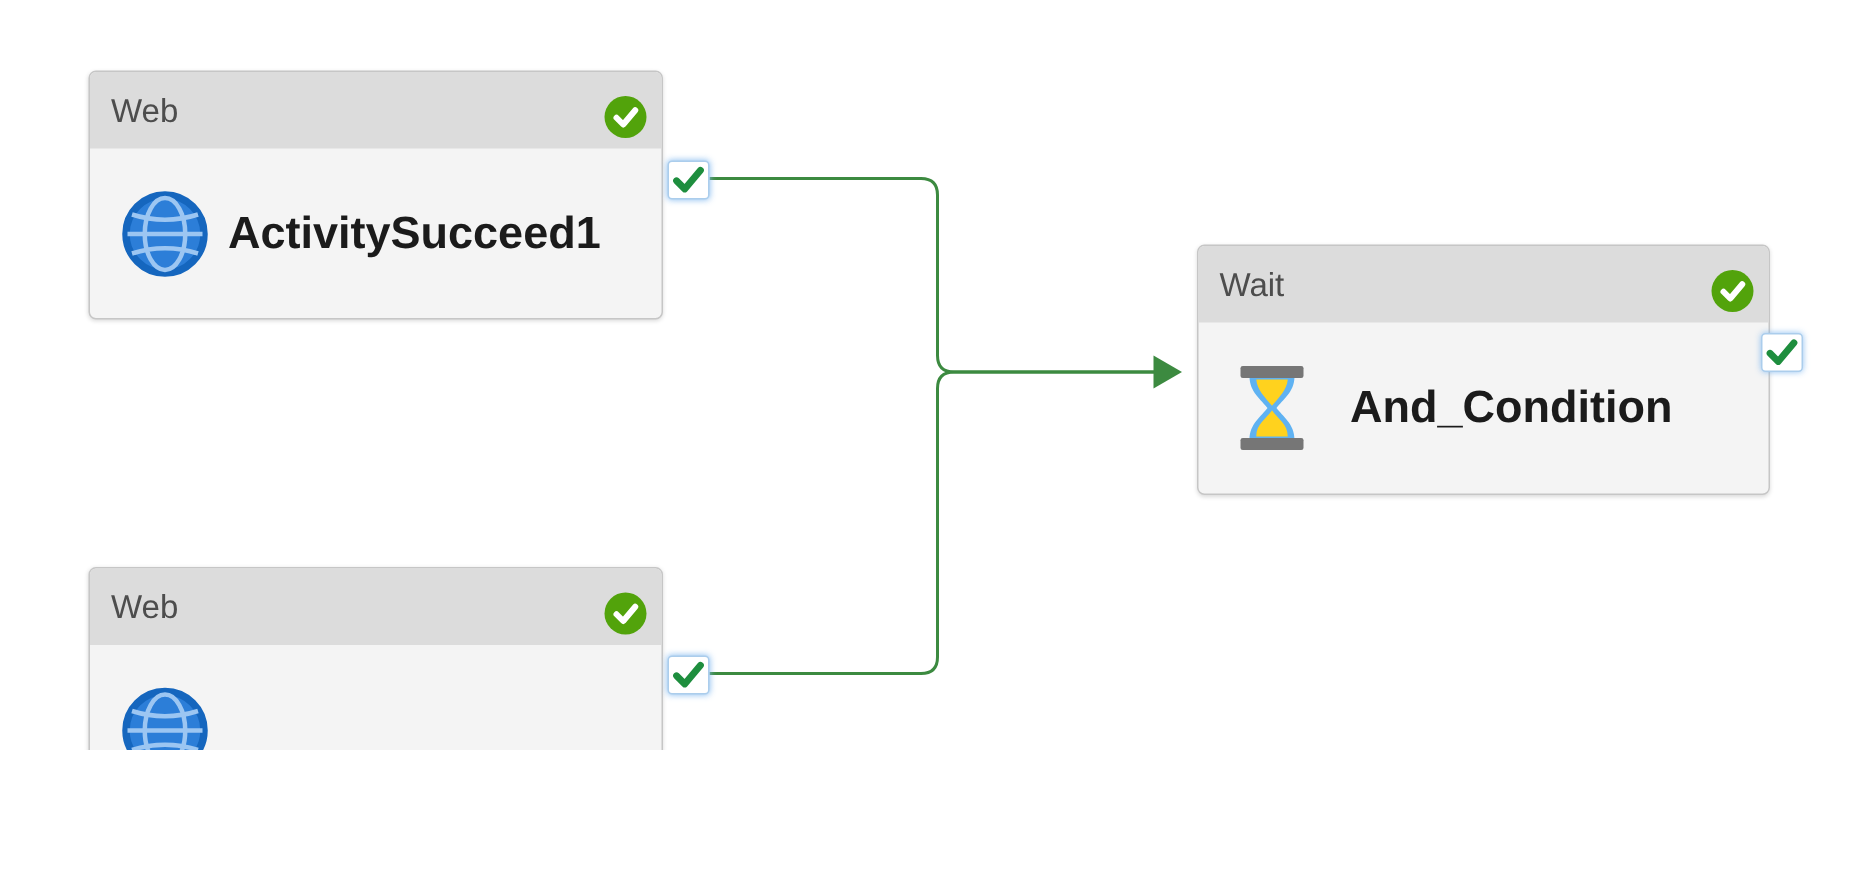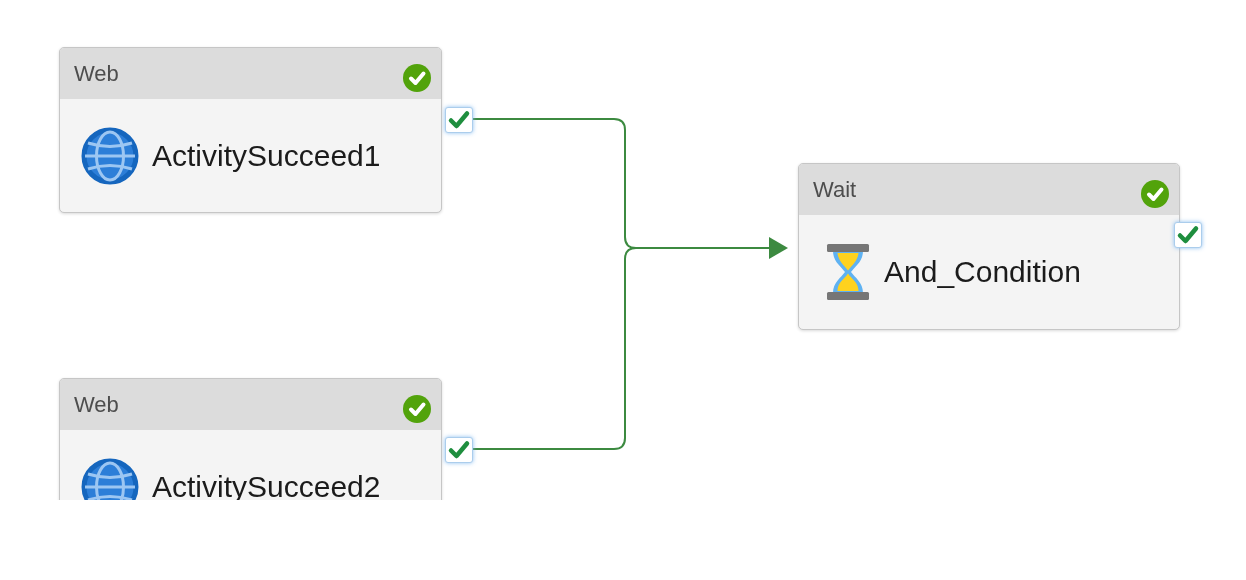--- a/index.html
+++ b/index.html
@@ -61,22 +61,23 @@
     display: flex;
     align-items: center;
     justify-content: center;
   }
   .node-icon.wait-icon { margin-left: 27px; }
   .node-name {
     margin-left: 13px;
     font-size: 30px;
     color: #1b1b1b;
     white-space: nowrap;
+    font-weight: bold;
   }
-  .node3 .node-name { margin-left: 14px; }
+  .node3 .node-name { margin-left: 30px; }
 
   .out-connector {
     position: absolute;
     width: 28px; height: 26px;
     background: #ffffff;
     border: 1px solid #abcdec;
     border-radius: 3px;
     box-shadow: 0 0 4px rgba(130,185,240,0.9);
     display: flex;
     align-items: center;
@@ -134,21 +135,20 @@
         <svg width="58" height="58" viewBox="0 0 58 58">
           <circle cx="29" cy="29" r="26" fill="#2c7ed8" stroke="#1566be" stroke-width="5"></circle>
           <g fill="none" stroke="#9cc6f2" stroke-width="3">
             <ellipse cx="29" cy="29" rx="13.5" ry="24"></ellipse>
             <path d="M4 29 H54"></path>
             <path d="M7 16 Q29 23 51 16"></path>
             <path d="M7 42 Q29 35 51 42"></path>
           </g>
         </svg>
       </span>
-      <span class="node-name">ActivitySucceed2</span>
     </div>
   </div>
 
   <div class="node node3" style="left:798px; top:163px; width:382px; height:167px;">
     <div class="node-header">
       <span class="node-type">Wait</span>
       <span class="status-badge">
         <svg width="28" height="28" viewBox="0 0 28 28">
           <polyline points="8,14.5 12.5,19 20.5,9.5" fill="none" stroke="#ffffff" stroke-width="4" stroke-linecap="round" stroke-linejoin="round"></polyline>
         </svg>

